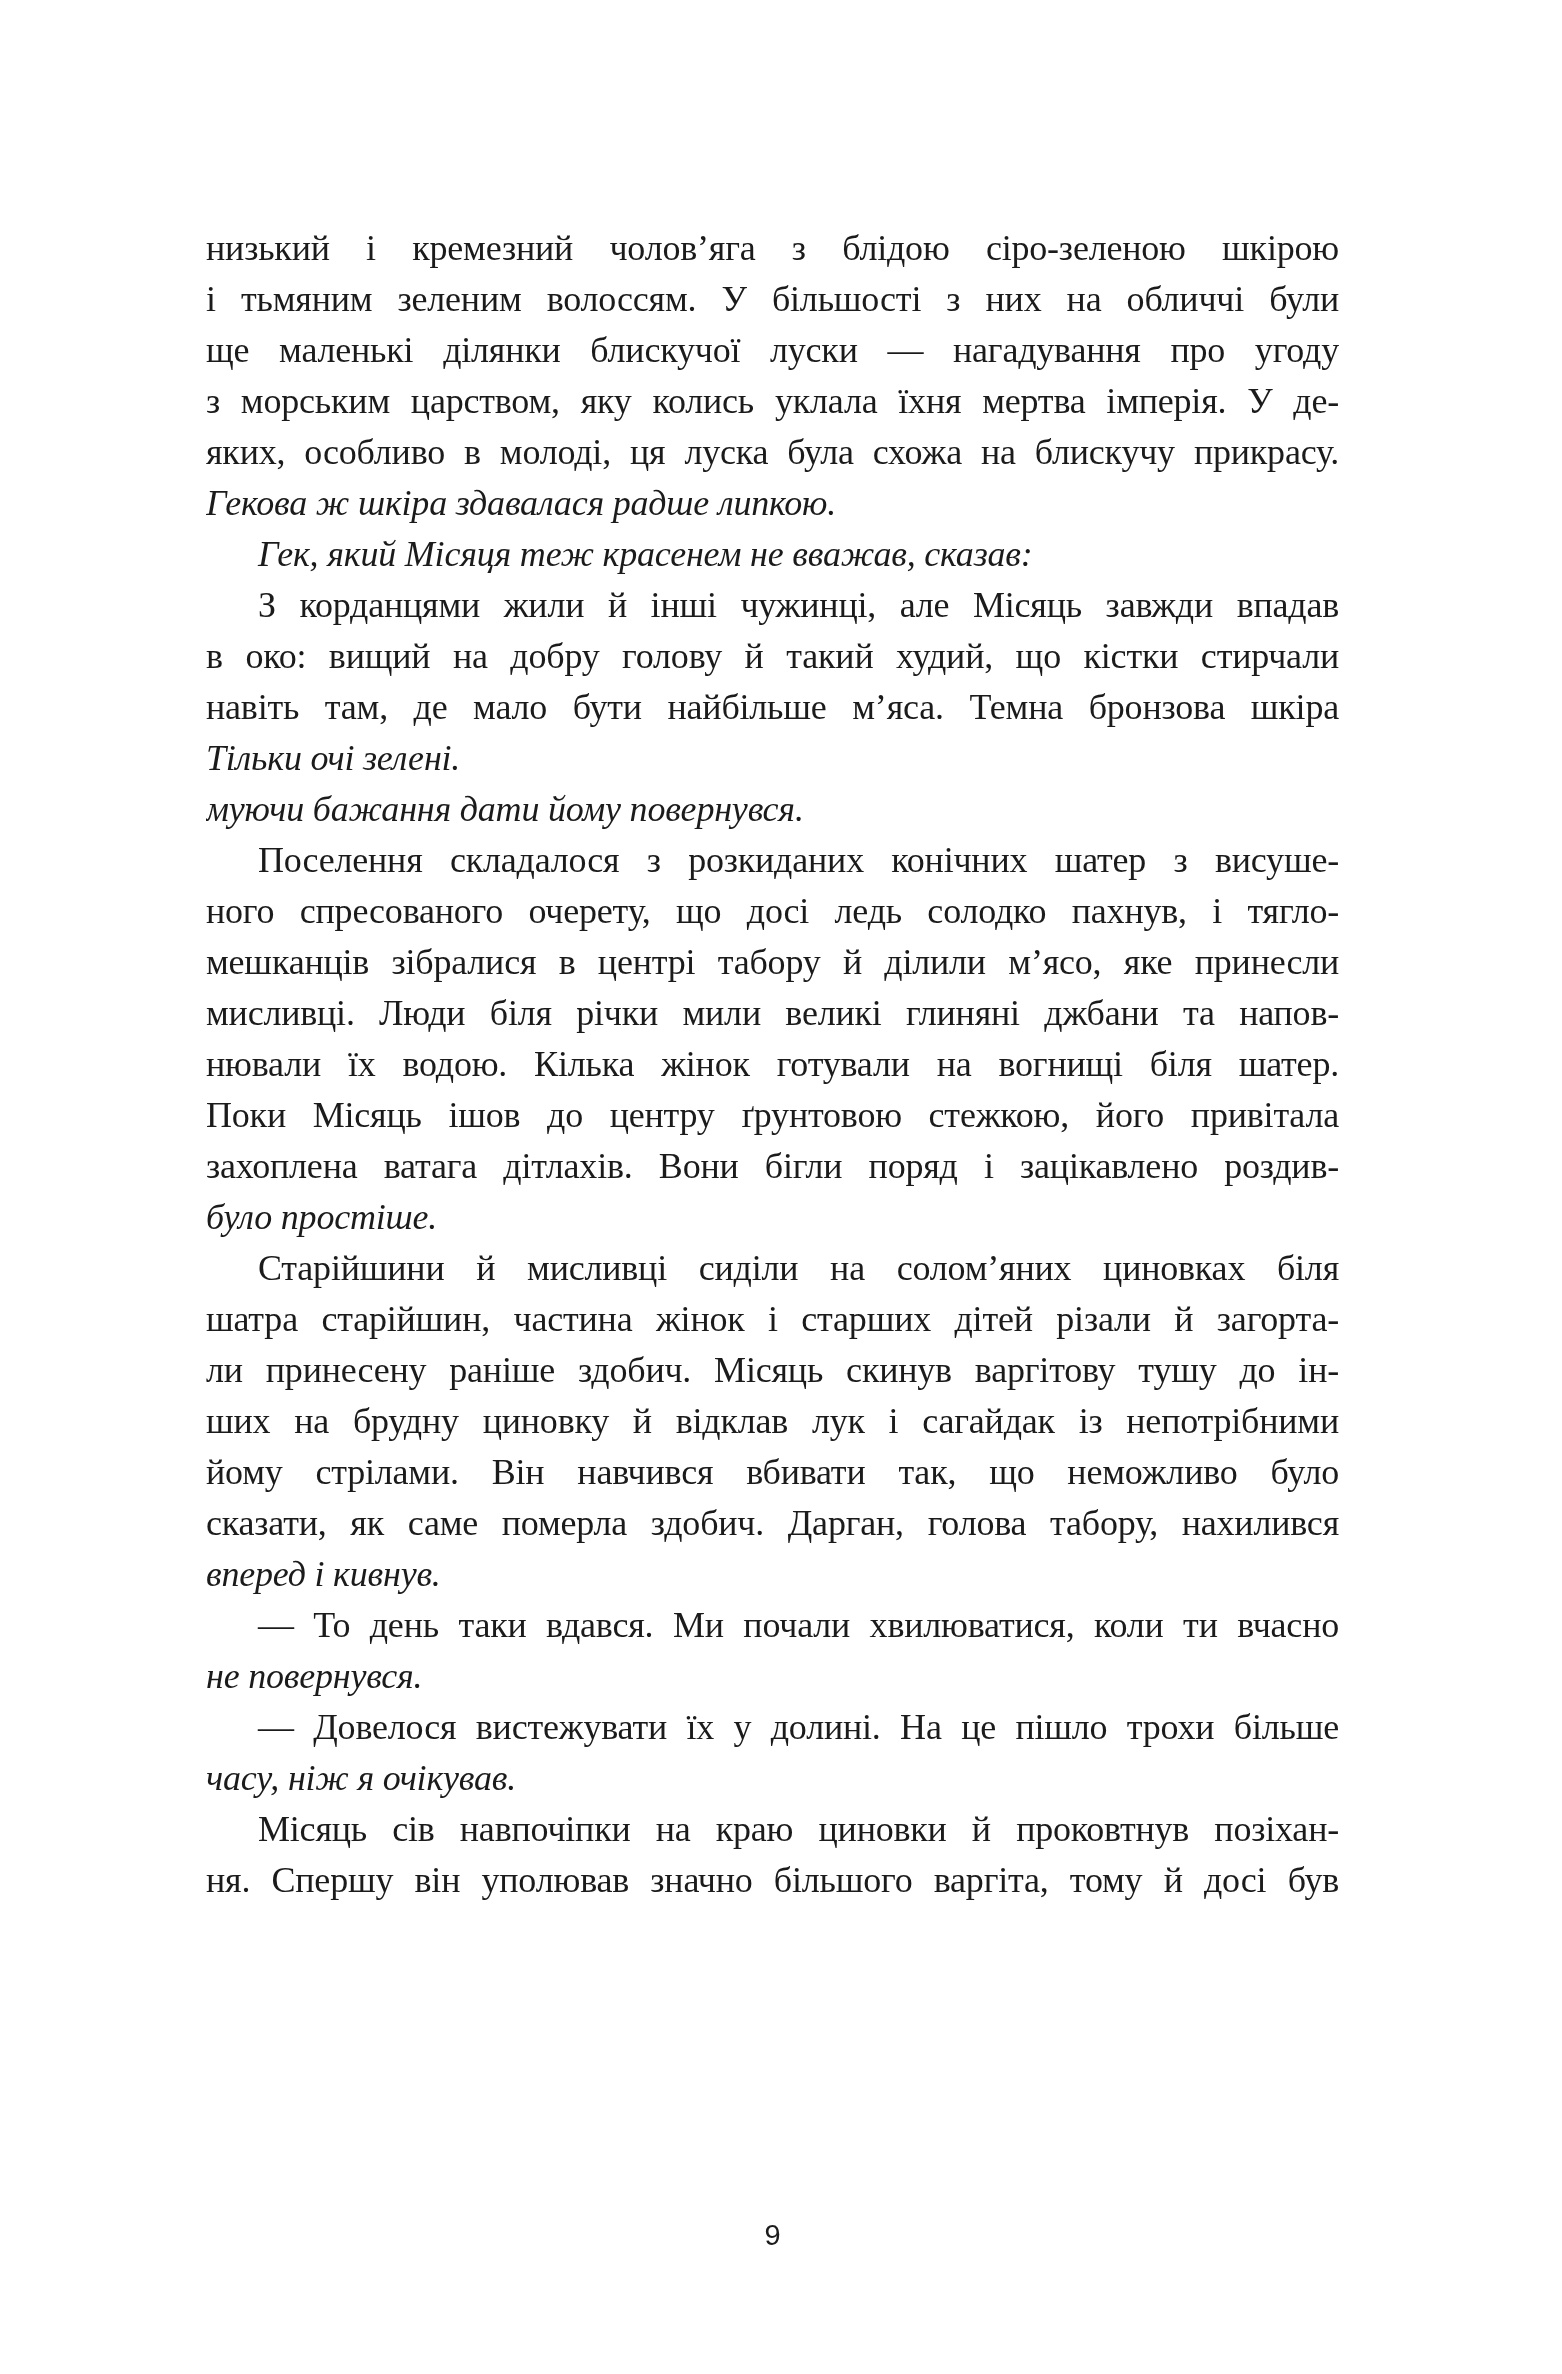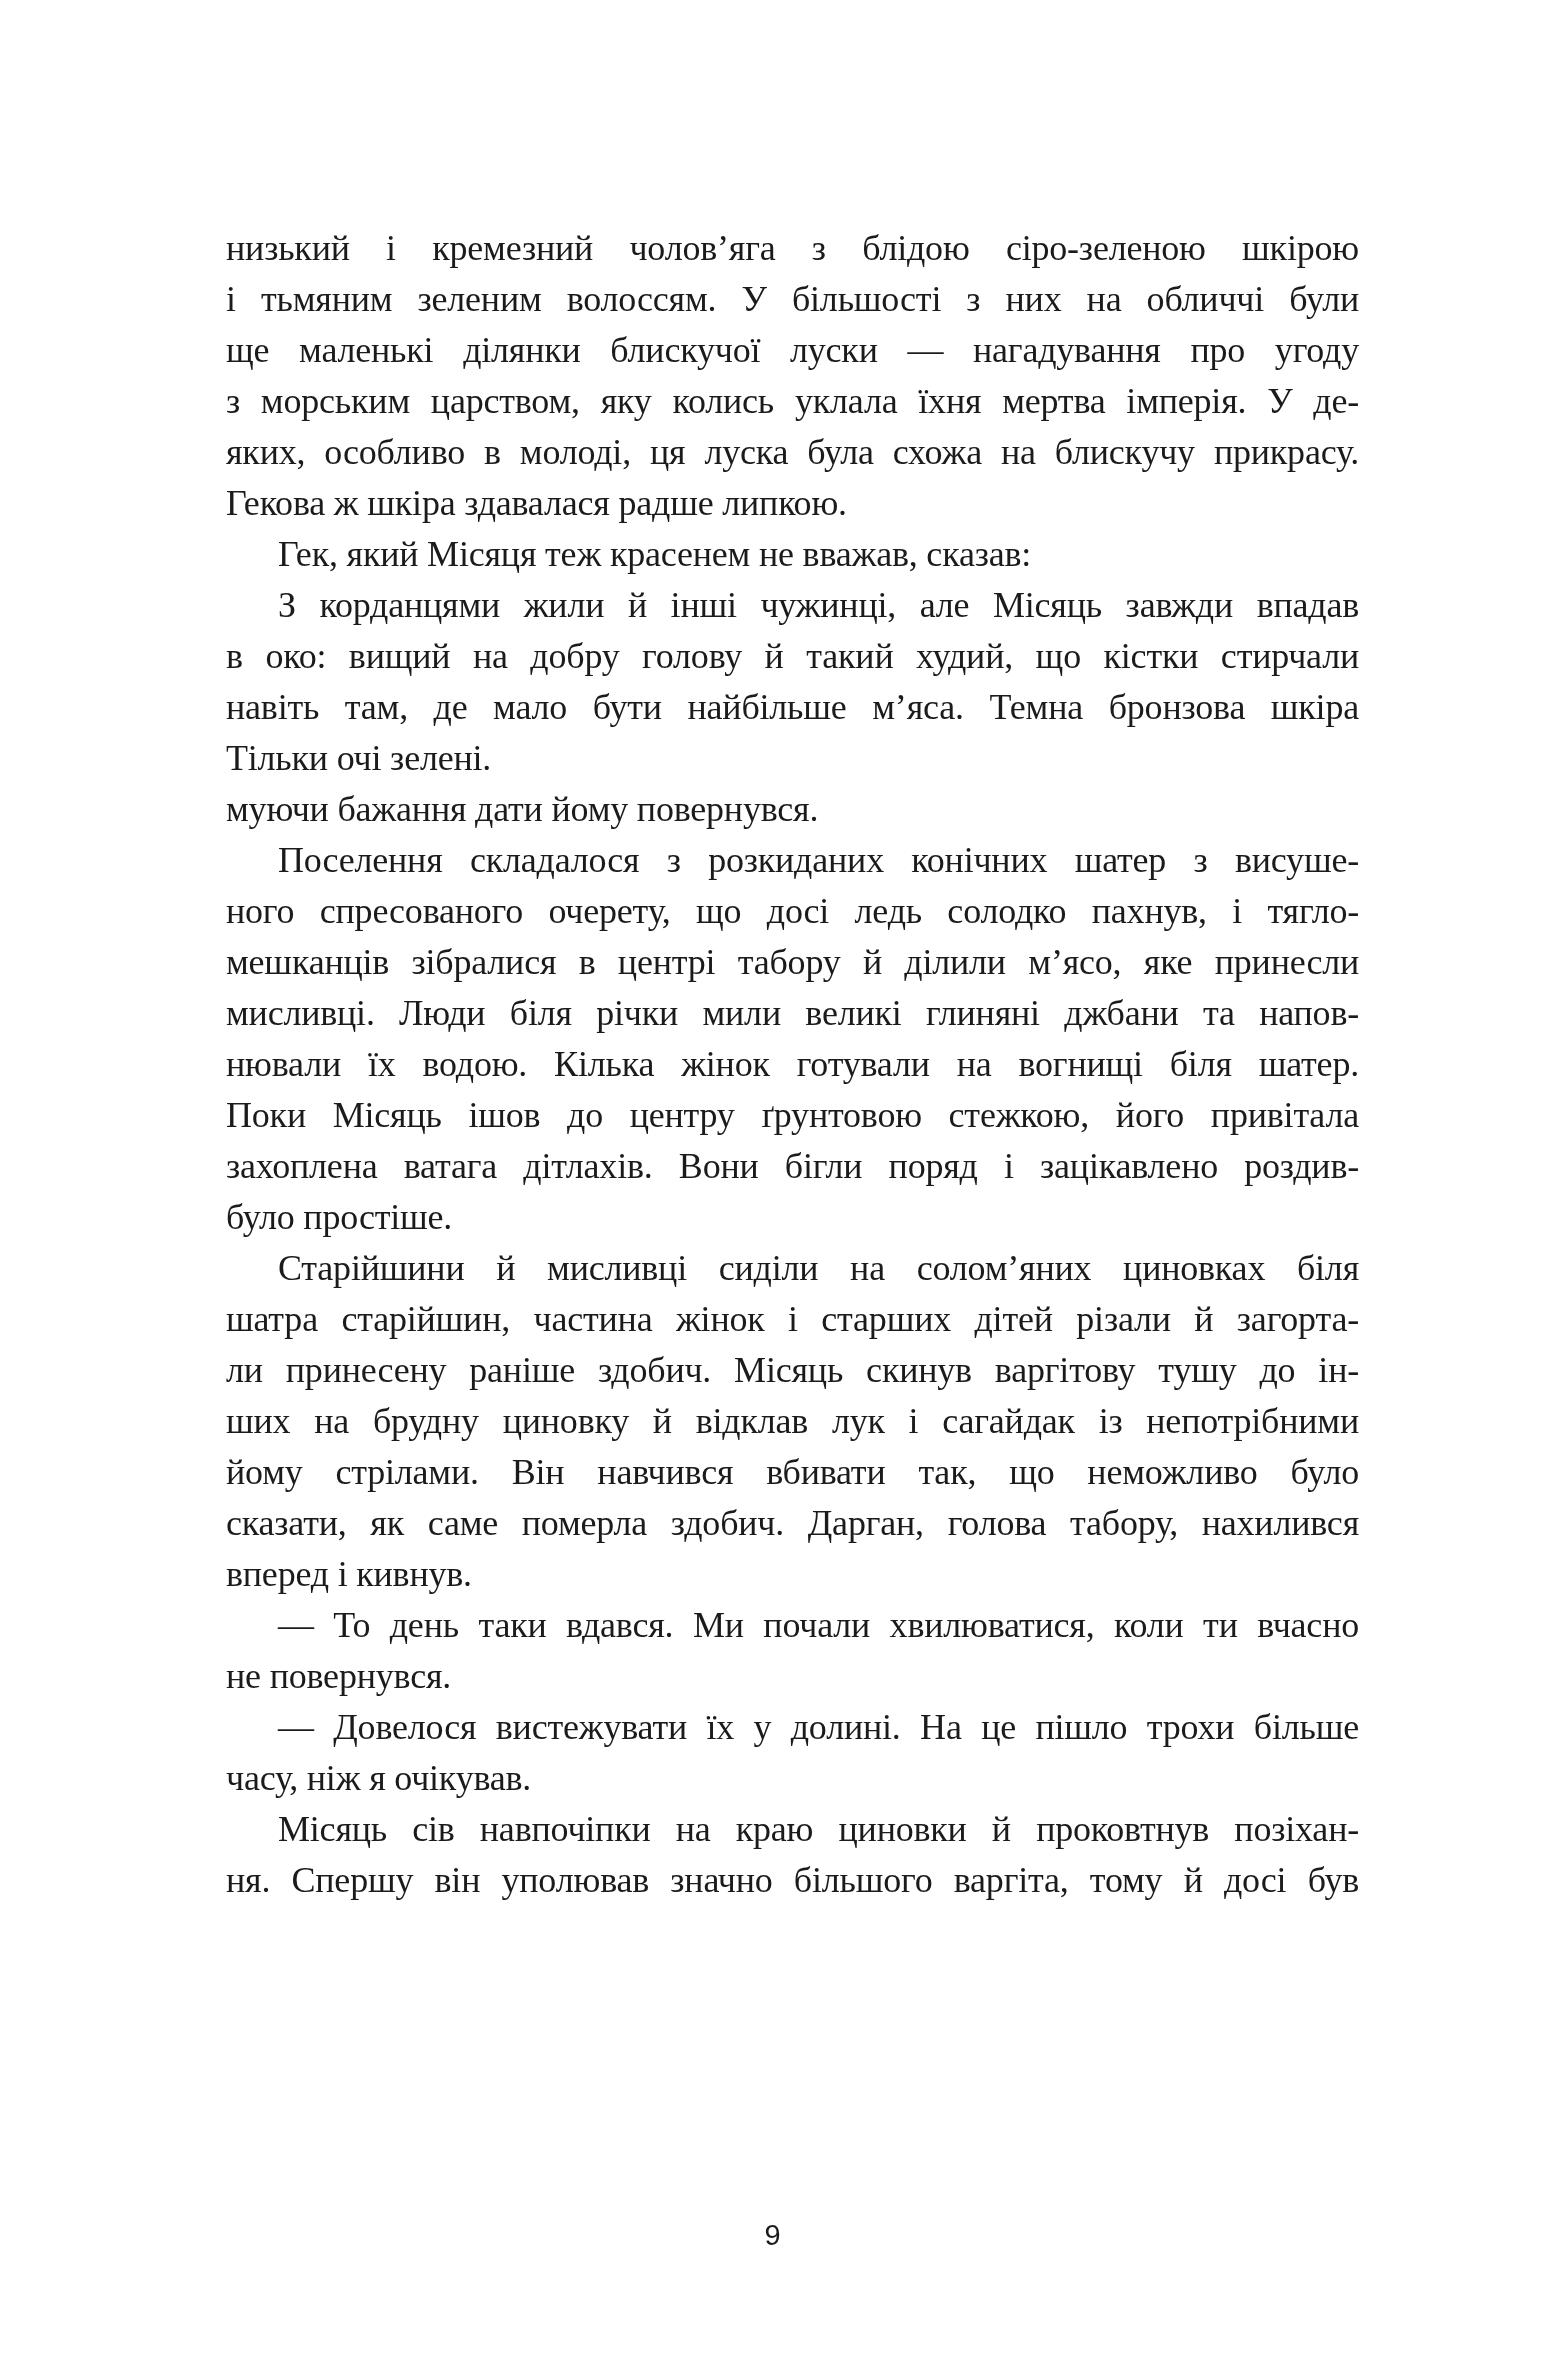--- a/index.html
+++ b/index.html
@@ -13,32 +13,32 @@
     overflow: hidden;
   }
   .text-block {
     position: absolute;
     left: 206px;
     top: 223px;
     width: 1133px;
     font-size: 36px;
     line-height: 51px;
     letter-spacing: -0.2px;
-    margin-left: 20px;
   }
   .line {
     text-align: justify;
     text-align-last: justify;
     white-space: normal;
     height: 51px;
     overflow: hidden;
   }
   .line.end {
     text-align: left;
     text-align-last: left;
+    font-style: italic;
   }
   .line.indent {
     text-indent: 52px;
   }
   .folio {
     position: absolute;
     left: 206px;
     top: 2219px;
     width: 1133px;
     text-align: center;

